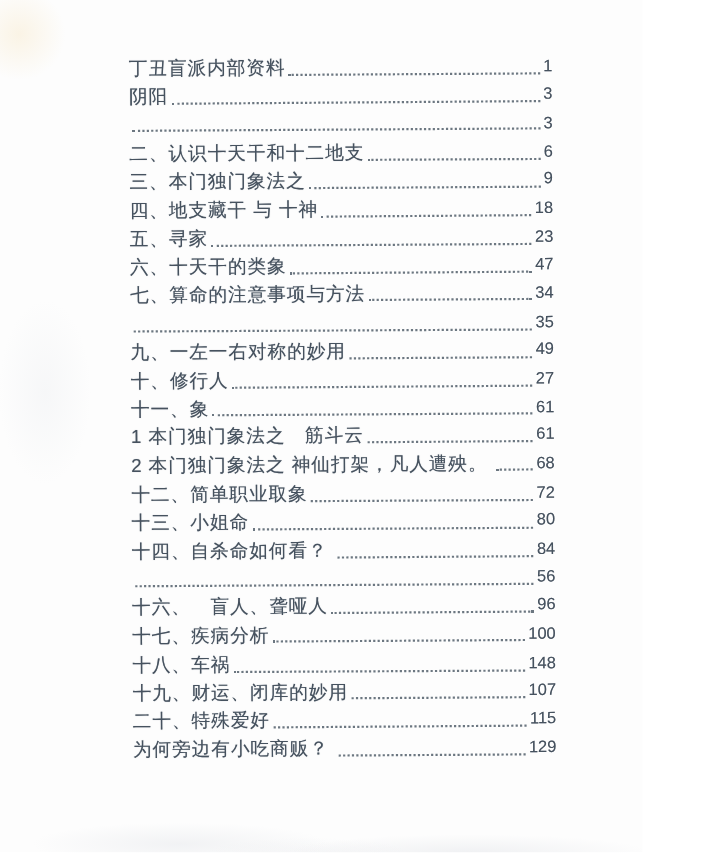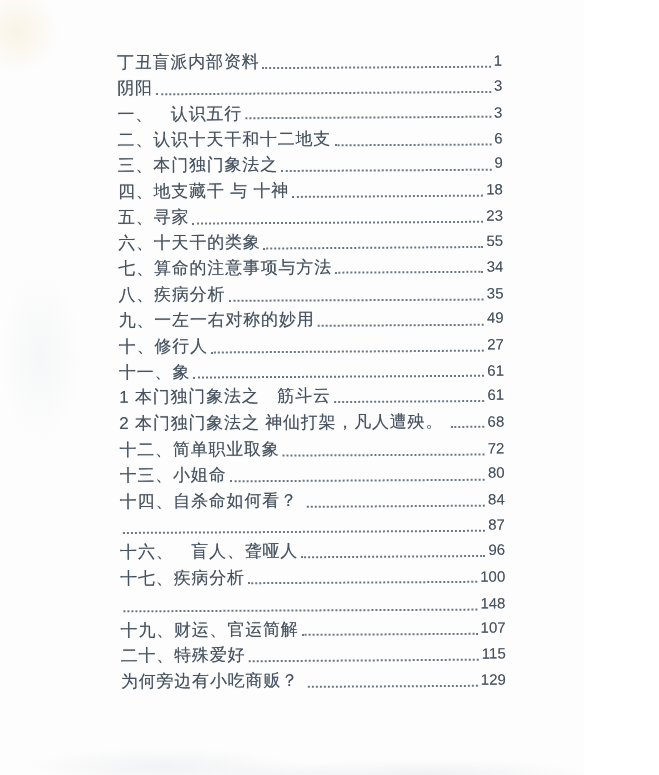--- a/index.html
+++ b/index.html
@@ -71,21 +71,20 @@
     <span class="toc-page">1</span>
   </div>
 
   <div class="toc-row j1">
     <span class="toc-title">阴阳</span>
     <span class="leader" style="border-bottom-color: rgb(93, 105, 116);"></span>
     <span class="toc-page">3</span>
   </div>
 
   <div class="toc-row j2">
-    <span class="toc-title">一、　认识五行</span>
     <span class="leader" style="border-bottom-color: rgb(93, 105, 116);"></span>
     <span class="toc-page">3</span>
   </div>
 
   <div class="toc-row j3">
     <span class="toc-title">二、认识十天干和十二地支</span>
     <span class="leader" style="border-bottom-color: rgb(93, 105, 116);"></span>
     <span class="toc-page">6</span>
   </div>
 
@@ -103,31 +102,30 @@
 
   <div class="toc-row j0">
     <span class="toc-title">五、寻家</span>
     <span class="leader" style="border-bottom-color: rgb(93, 105, 116);"></span>
     <span class="toc-page">23</span>
   </div>
 
   <div class="toc-row j1">
     <span class="toc-title">六、十天干的类象</span>
     <span class="leader" style="border-bottom-color: rgb(93, 105, 116);"></span>
-    <span class="toc-page">55</span>
+    <span class="toc-page">47</span>
   </div>
 
   <div class="toc-row j2">
     <span class="toc-title">七、算命的注意事项与方法</span>
     <span class="leader" style="border-bottom-color: rgb(93, 105, 116);"></span>
     <span class="toc-page">34</span>
   </div>
 
   <div class="toc-row j3">
-    <span class="toc-title">八、疾病分析</span>
     <span class="leader" style="border-bottom-color: rgb(93, 105, 116);"></span>
     <span class="toc-page">35</span>
   </div>
 
   <div class="toc-row j4">
     <span class="toc-title">九、一左一右对称的妙用</span>
     <span class="leader" style="border-bottom-color: rgb(93, 105, 116);"></span>
     <span class="toc-page">49</span>
   </div>
 
@@ -168,42 +166,43 @@
   </div>
 
   <div class="toc-row j5">
     <span class="toc-title">十四、自杀命如何看？ </span>
     <span class="leader" style="border-bottom-color: rgb(93, 105, 116);"></span>
     <span class="toc-page">84</span>
   </div>
 
   <div class="toc-row j0">
     <span class="leader" style="border-bottom-color: rgb(93, 105, 116);"></span>
-    <span class="toc-page">87</span>
+    <span class="toc-page">56</span>
   </div>
 
   <div class="toc-row j1">
     <span class="toc-title">十六、　盲人、聋哑人</span>
     <span class="leader" style="border-bottom-color: rgb(93, 105, 116);"></span>
     <span class="toc-page">96</span>
   </div>
 
   <div class="toc-row j2">
     <span class="toc-title">十七、疾病分析</span>
     <span class="leader" style="border-bottom-color: rgb(93, 105, 116);"></span>
     <span class="toc-page">100</span>
   </div>
 
   <div class="toc-row j3">
+    <span class="toc-title">十八、车祸</span>
     <span class="leader" style="border-bottom-color: rgb(93, 105, 116);"></span>
     <span class="toc-page">148</span>
   </div>
 
   <div class="toc-row j4">
-    <span class="toc-title">十九、财运、官运简解</span>
+    <span class="toc-title">十九、财运、闭库的妙用</span>
     <span class="leader" style="border-bottom-color: rgb(93, 105, 116);"></span>
     <span class="toc-page">107</span>
   </div>
 
   <div class="toc-row j5">
     <span class="toc-title">二十、特殊爱好</span>
     <span class="leader" style="border-bottom-color: rgb(93, 105, 116);"></span>
     <span class="toc-page">115</span>
   </div>
 

